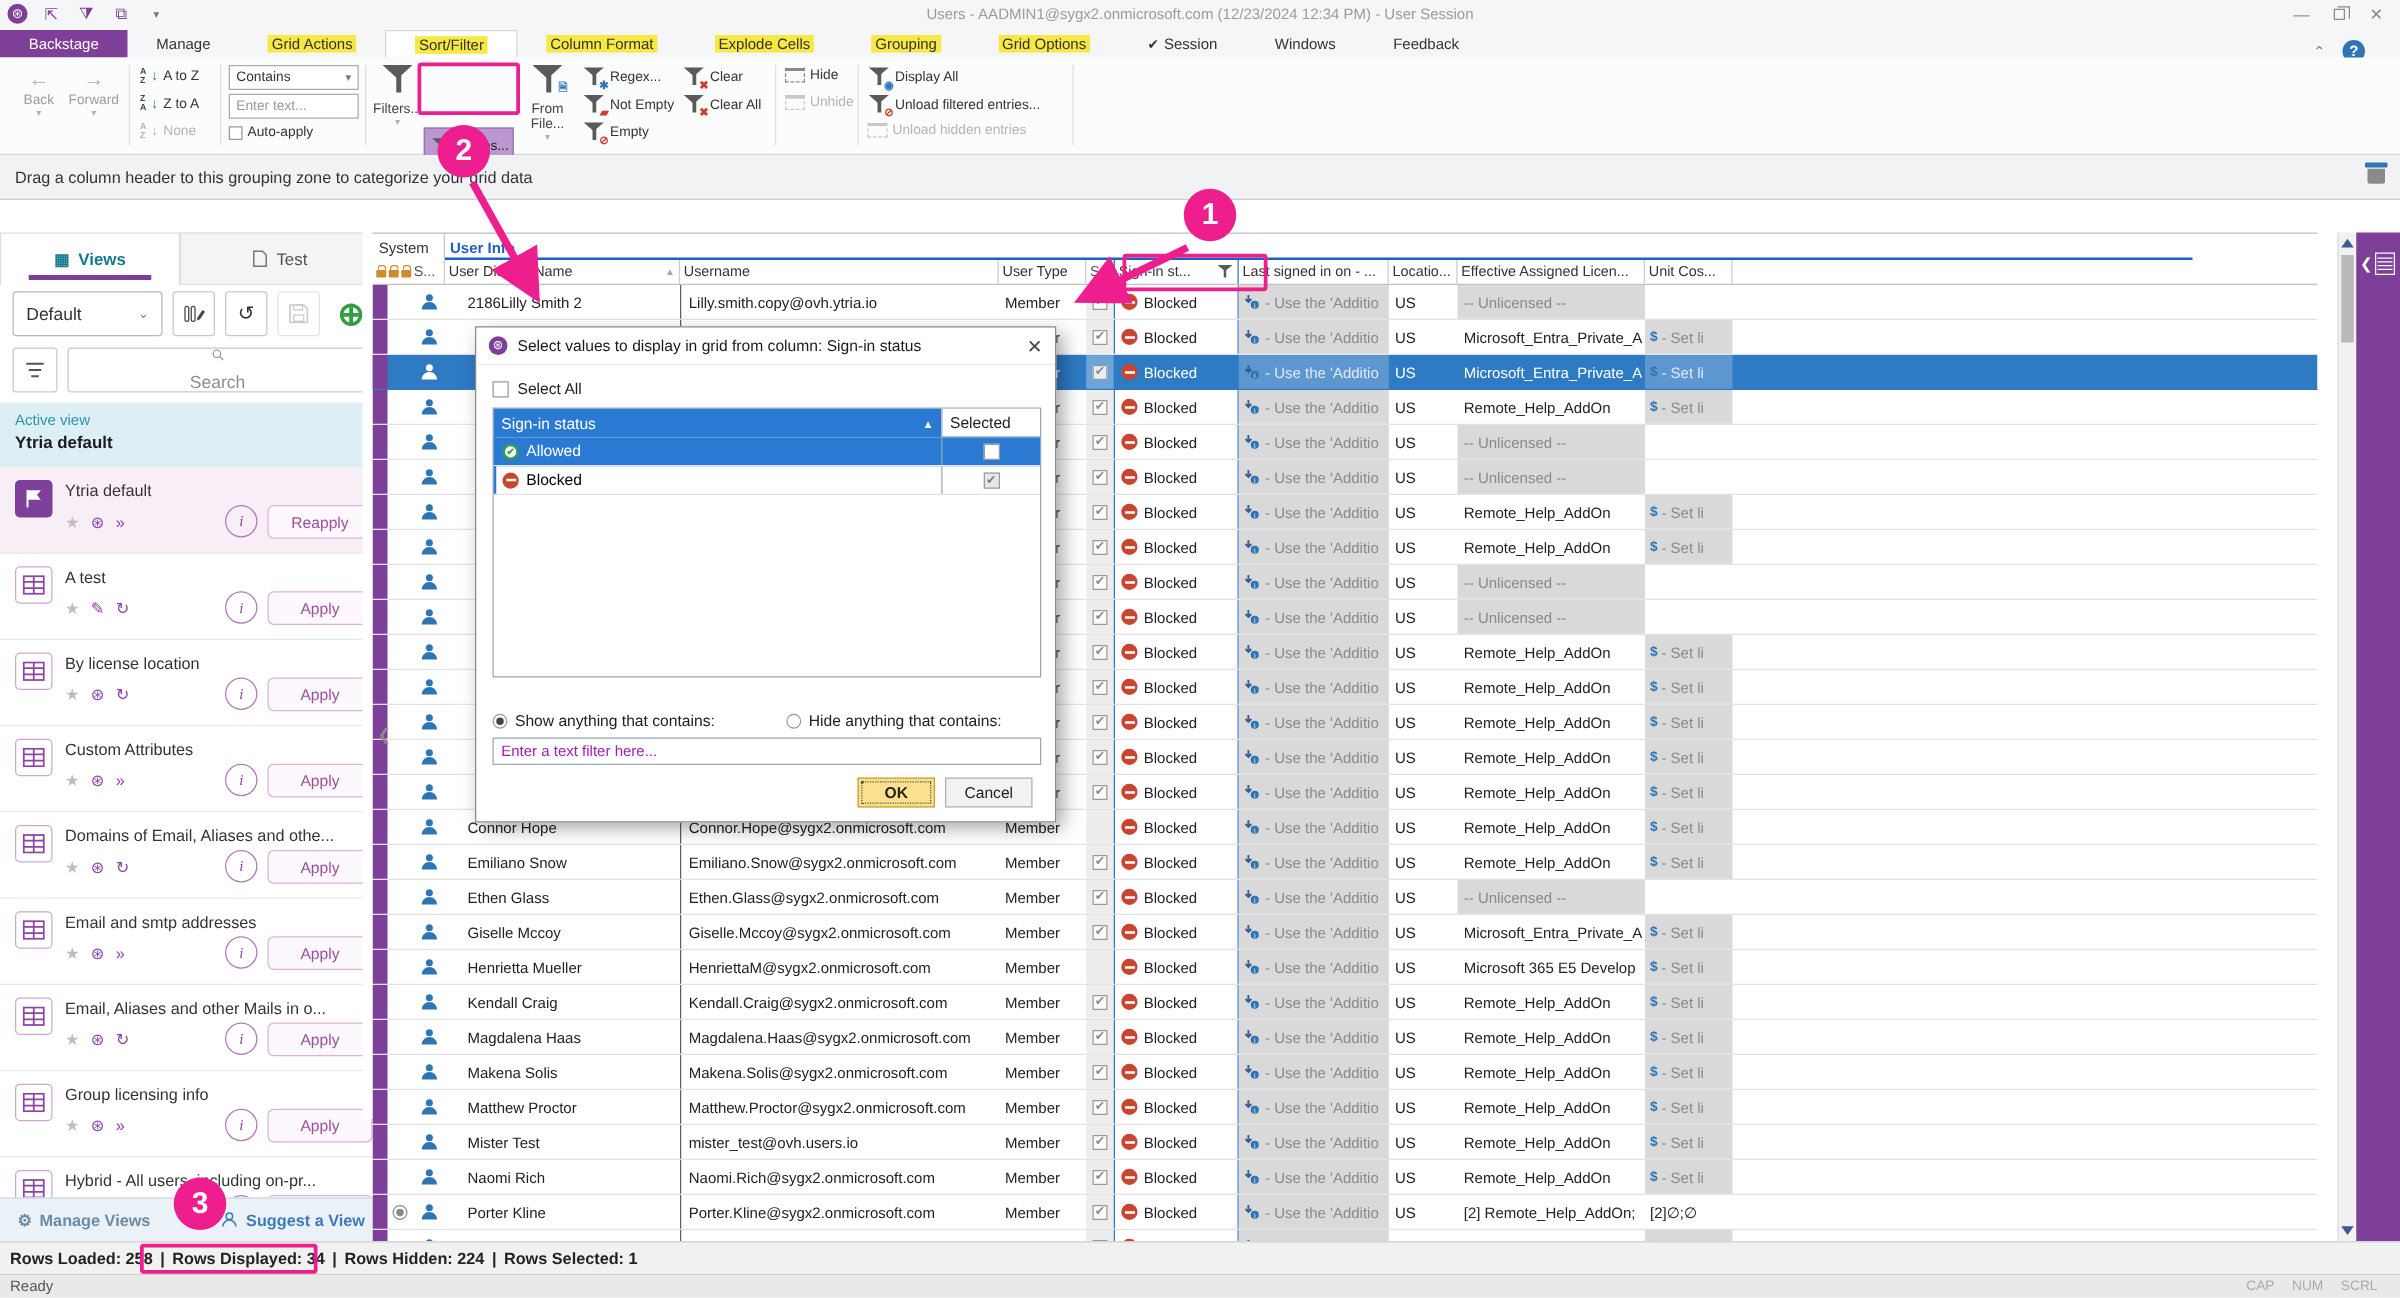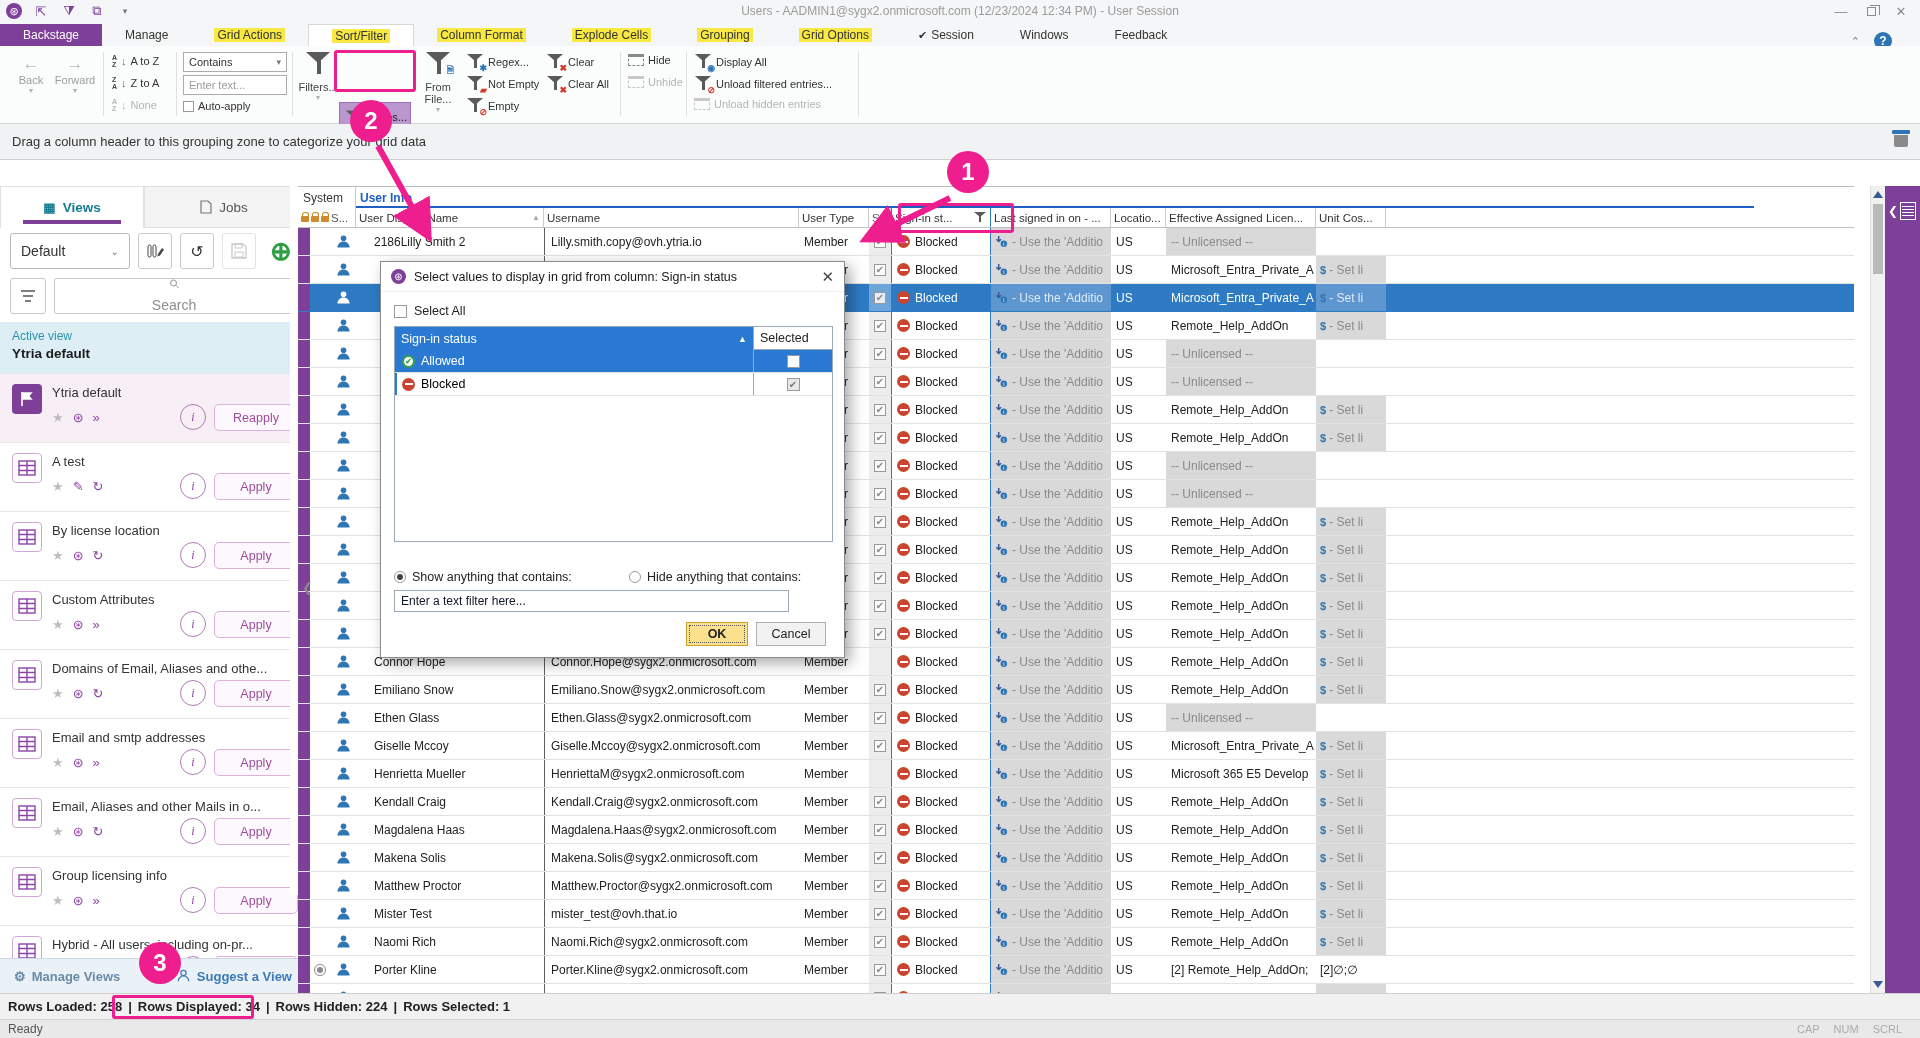--- a/index.html
+++ b/index.html
@@ -179,21 +179,21 @@
   .dl-row .dl-scol { display:flex; align-items:center; justify-content:center; }
   .dl-row.hl { background:#2a7ad4; color:#fff; }
   .dl-row.hl .dl-scol { background:#2a7ad4; }
   .allowed-ic { width:13px; height:13px; border-radius:50%; background:#fff; border:2px solid #35a04e; color:#35a04e; font-size:8px; line-height:9px; text-align:center; font-weight:bold; flex:0 0 auto; }
   .dlg-chk { width:13px; height:13px; border:1px solid #9a9a9a; background:#fff; color:#7a7a7a; font-size:10px; line-height:11px; text-align:center; }
   .dlg-chk.checked { background:#e8e8e8; }
   #dlg-radios { position:absolute; left:13px; top:308px; display:flex; width:439px; font-size:12.5px; color:#222; }
   .radio { width:12px; height:12px; border:1px solid #9a9a9a; border-radius:50%; margin-right:6px; display:inline-flex; align-items:center; justify-content:center; flex:0 0 auto; }
   .radio.on::after { content:''; width:6px; height:6px; border-radius:50%; background:#444; }
   .radio-item { display:flex; align-items:center; }
-  #dlg-filter { position:absolute; left:13px; top:328px; width:395px; height:22px; border:1px solid #9aa8b8; font-size:12px; color:#0f172a; display:flex; align-items:center; padding:0 6px; }
+  #dlg-filter { position:absolute; left:13px; top:328px; width:439px; height:22px; border:1px solid #9aa8b8; font-size:12px; color:#a21caf; display:flex; align-items:center; padding:0 6px; }
   #dlg-ok { position:absolute; left:305px; top:360px; width:62px; height:24px; background:#fbe08d; border:1px solid #caa030; outline:1px dotted #555; outline-offset:-4px; font-size:12.5px; font-weight:bold; color:#222; display:flex; align-items:center; justify-content:center; }
   #dlg-cancel { position:absolute; left:375px; top:360px; width:70px; height:24px; background:#f2f2f2; border:1px solid #b0b0b0; font-size:12.5px; color:#222; display:flex; align-items:center; justify-content:center; }
 
   
   .ann-circle { position:absolute; width:42px; height:42px; border-radius:50%; background:#ee1e8e; color:#fff; font-size:24px; font-weight:bold; display:flex; align-items:center; justify-content:center; z-index:70; }
   .ann-box { position:absolute; border:3px solid #ee1e8e; border-radius:3px; z-index:55; pointer-events:none; }
   #ann-arrows { position:absolute; left:0; top:0; z-index:60; pointer-events:none; }
 
   .person-svg { fill:#2e75b6; }
   .grow.sel .person-svg { fill:#ffffff; }
@@ -409,21 +409,21 @@
     <div class="abs" id="side-tabs">
       <div class="side-tab active">
         <span class="tab-grid-ic">▦</span>
         <span>Views</span>
         <span class="underline"></span>
       </div>
       <div class="side-tab" style="width:160px">
         <svg width="12" height="14" viewBox="0 0 12 14">
             <path d="M1 1h7l3 3v9H1z" fill="none" stroke="#777" stroke-width="1.2"></path>
           </svg>
-        <span>Jobs</span>
+        <span>Test</span>
       </div>
     </div>
     <div class="abs" id="preset-row">
       <div id="preset-combo">
         <span>Default</span>
           <span style="color:#777;font-size:10px">⌄</span>
       </div>
       <div class="icon-btn">
         <svg width="18" height="18" viewBox="0 0 18 18">
             <rect x="2" y="3" width="3" height="12" rx="1.5" fill="none" stroke="#444"></rect>
@@ -1485,21 +1485,21 @@
         <div class="grow">
           <div class="c c-rh"></div>
           <div class="c c-mark"></div>
           <div class="c c-icon">
             <svg class="person-svg" width="15" height="15" viewBox="0 0 16 16">
               <circle cx="8" cy="4.5" r="3"></circle>
               <path d="M1.5 14.5c0-3.5 2.9-6.4 6.5-6.4s6.5 2.9 6.5 6.4z"></path>
             </svg>
           </div>
           <div class="c c-name">Mister Test</div>
-          <div class="c c-user">mister_test@ovh.that.io</div>
+          <div class="c c-user">mister_test@ovh.users.io</div>
           <div class="c c-type">Member</div>
           <div class="c c-chk">
             <span class="chk-box">✔</span>
           </div>
           <div class="c c-signin">
             <span class="blocked-ic"></span>
             <span>Blocked</span>
           </div>
           <div class="c c-last">
             <svg width="13" height="13" viewBox="0 0 14 14">

